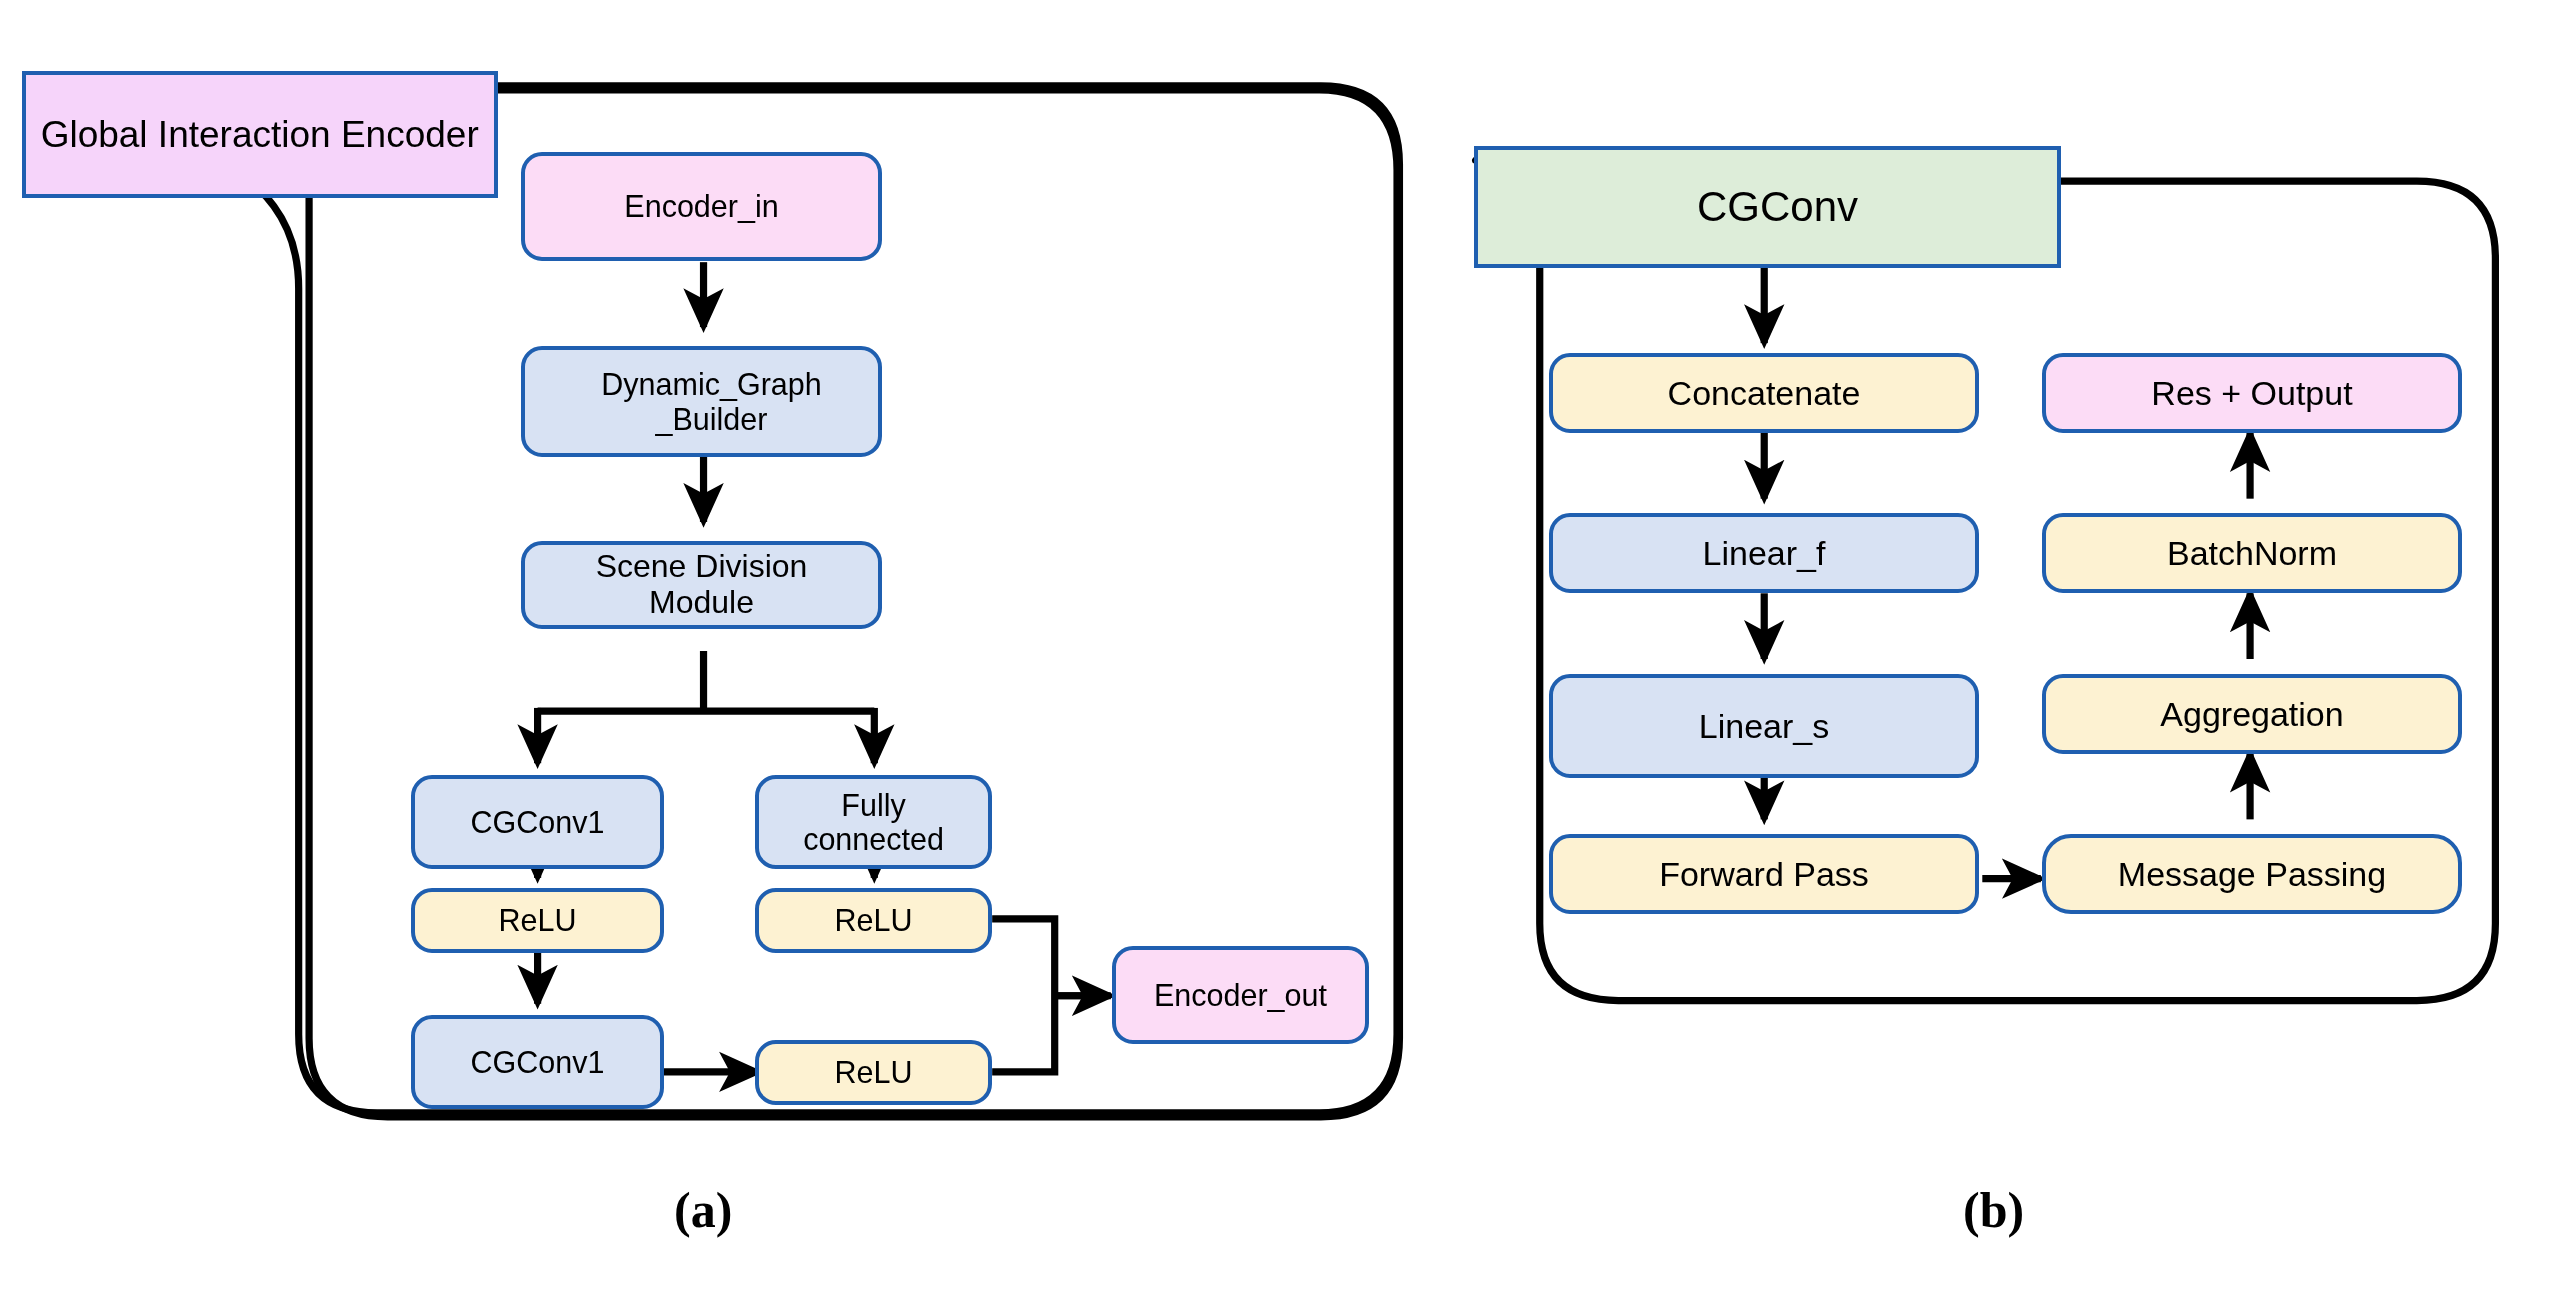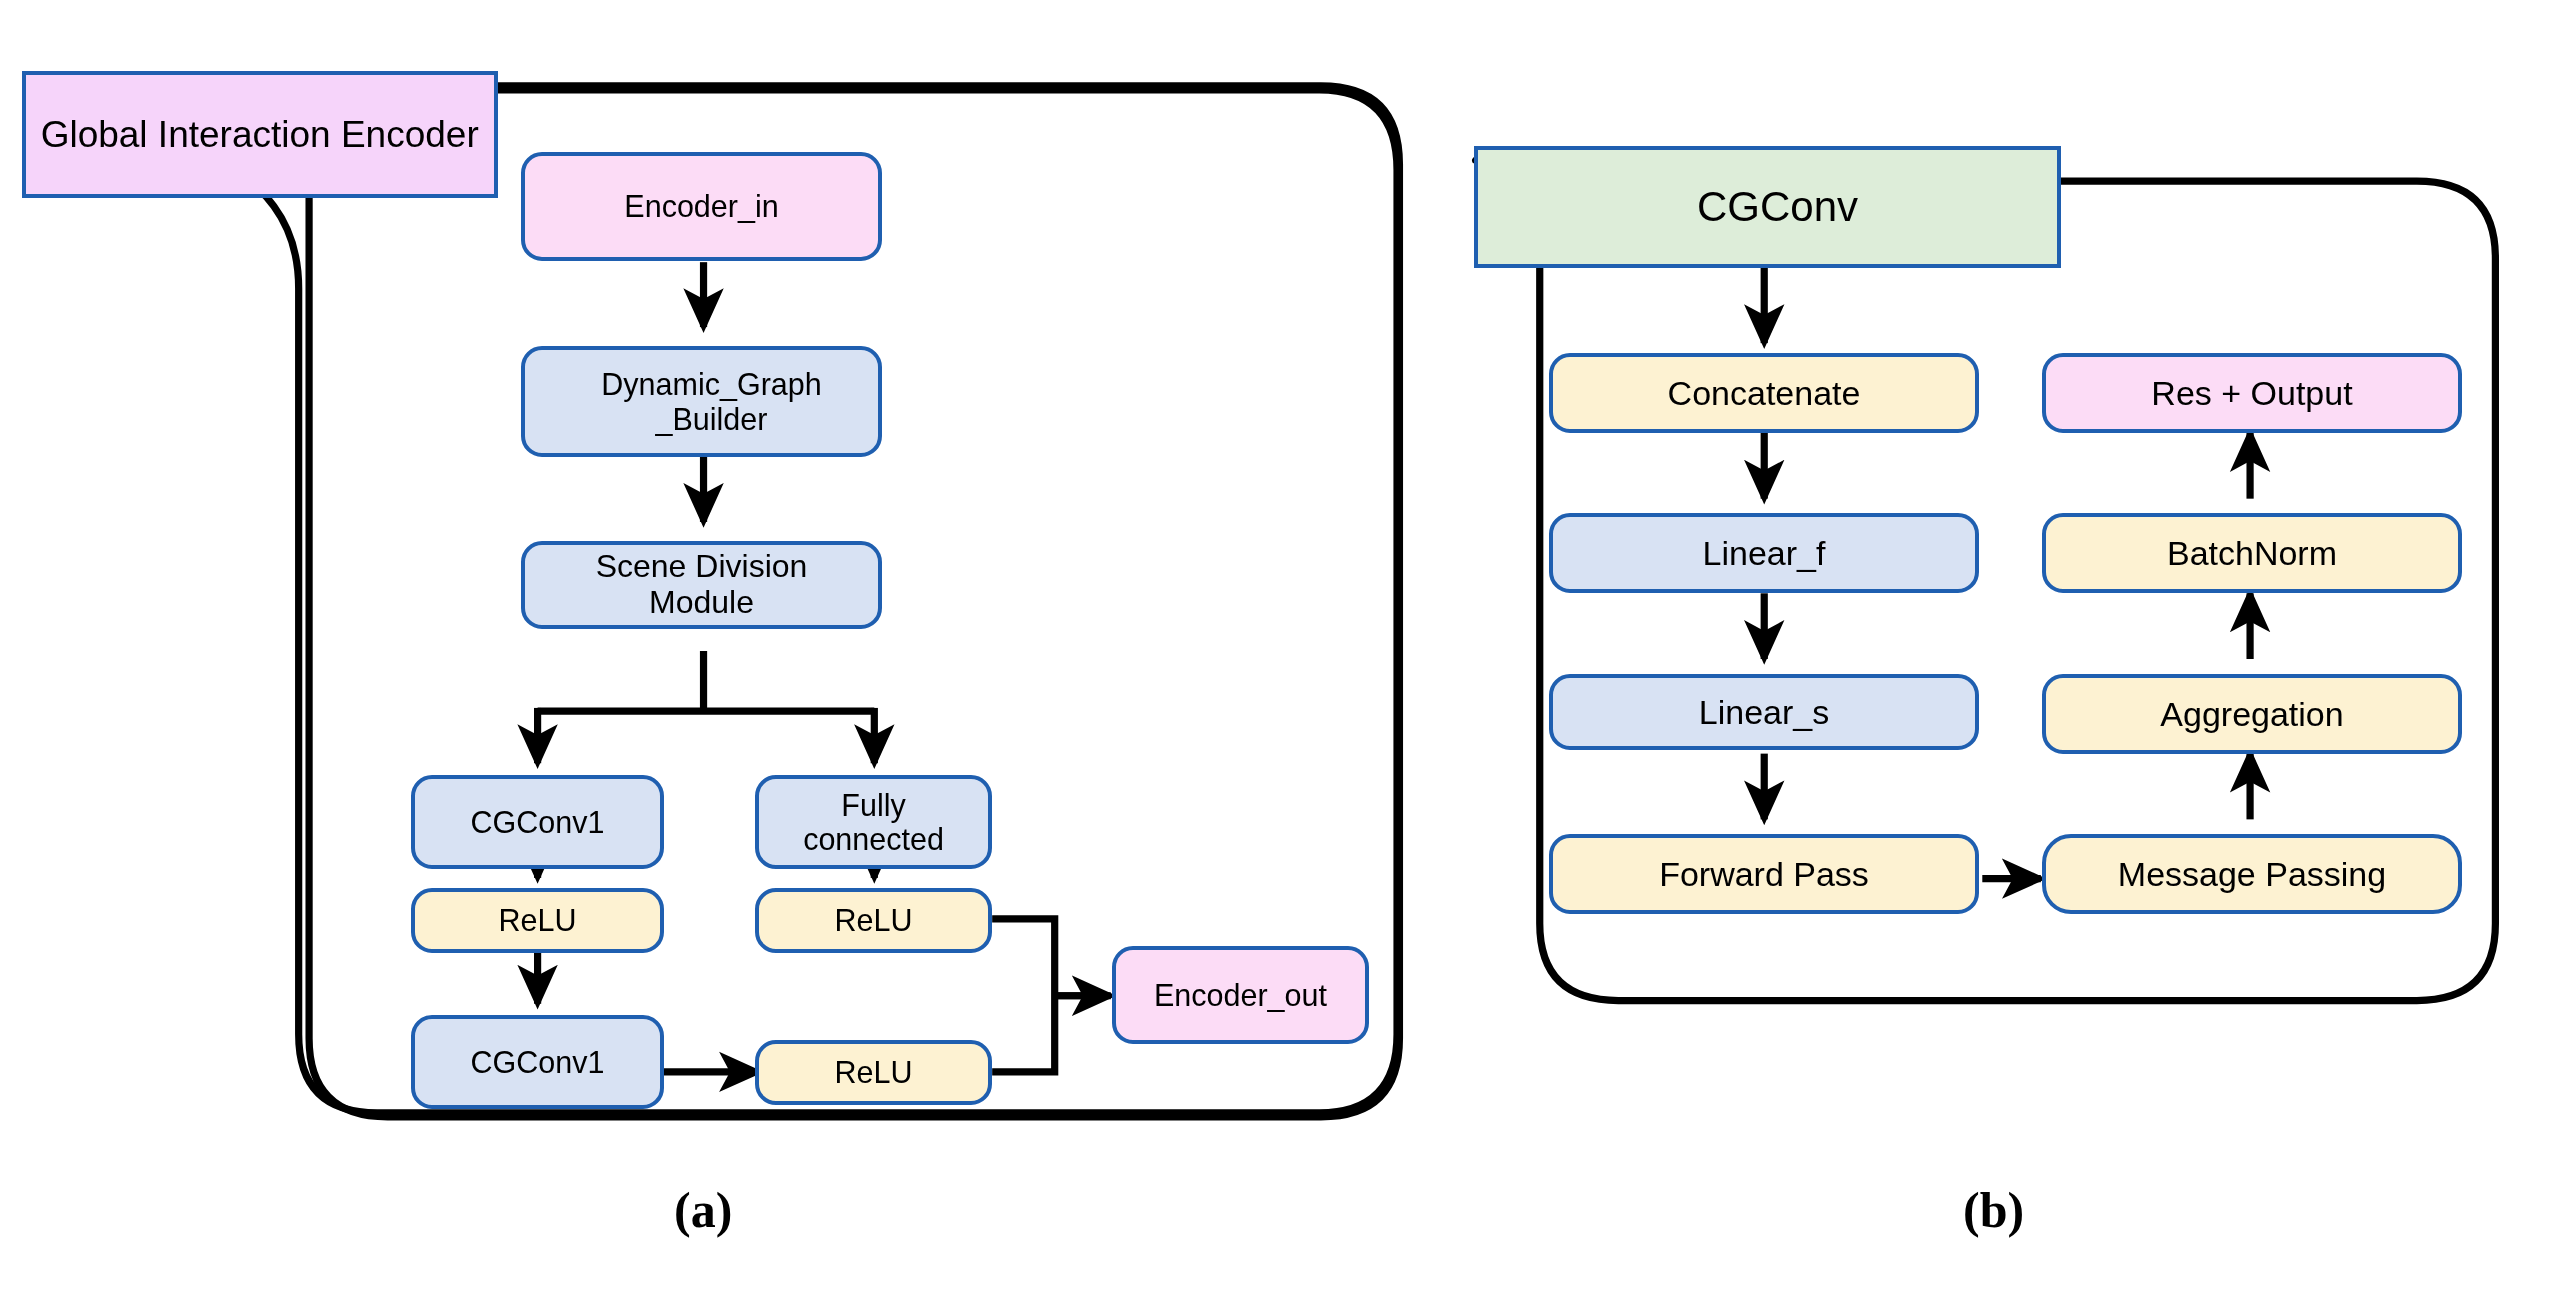--- a/index.html
+++ b/index.html
@@ -146,21 +146,21 @@
   </div>
 
   <div class="node rnd fill-yellow" style="left:1549px;top:353px;width:430px;height:80px;font-size:34px;justify-content:center;">
     <span>Concatenate</span>
   </div>
 
   <div class="node rnd fill-blue" style="left:1549px;top:513px;width:430px;height:80px;font-size:34px;">
     <span>Linear_f</span>
   </div>
 
-  <div class="node rnd fill-blue" style="left:1549px;top:674px;width:430px;height:76px;font-size:34px;">
+  <div class="node rnd fill-blue" style="left:1549px;top:674px;width:430px;height:104px;font-size:34px;">
     <span>Linear_s</span>
   </div>
 
   <div class="node rnd fill-yellow" style="left:1549px;top:834px;width:430px;height:80px;font-size:34px;">
     <span>Forward Pass</span>
   </div>
 
   <div class="node rnd fill-yellow" style="left:2042px;top:834px;width:420px;height:80px;font-size:34px;border-radius:29px;">
     <span>Message Passing</span>
   </div>

